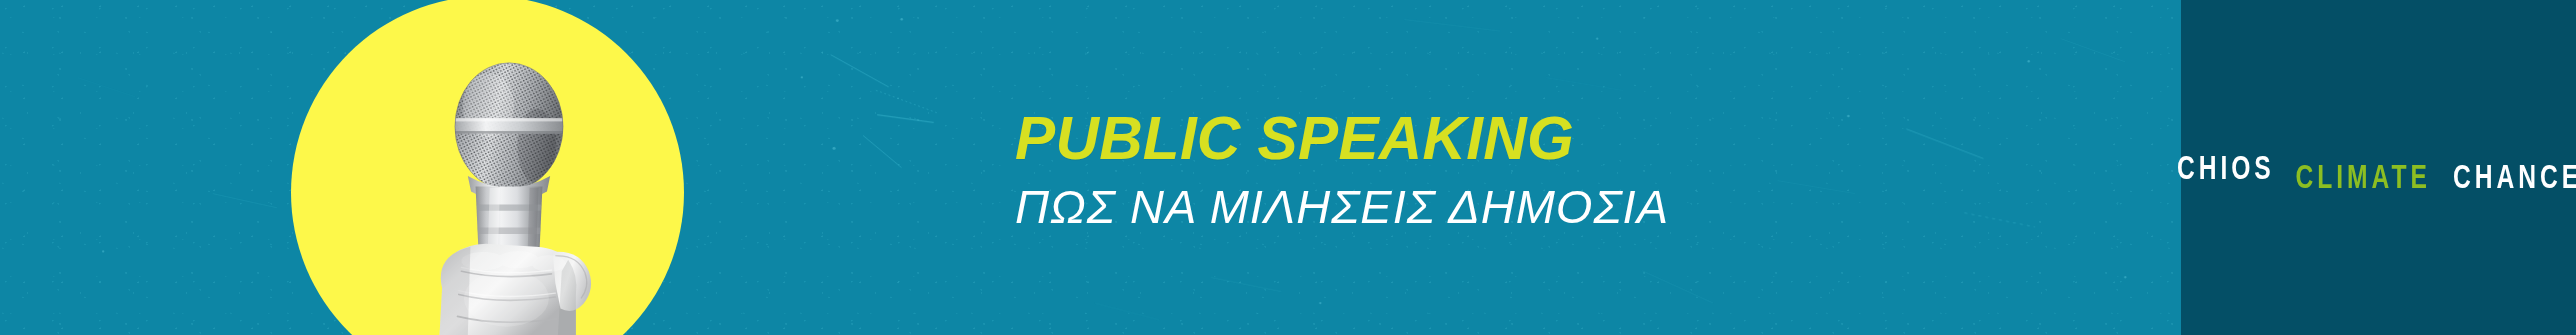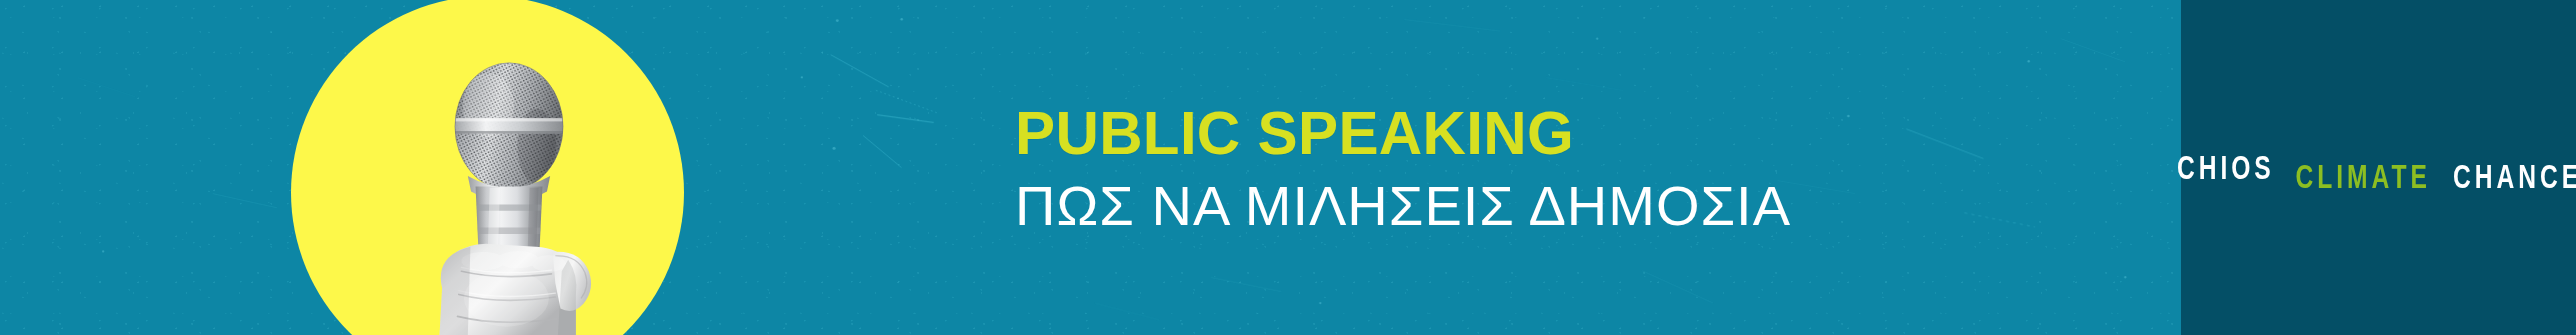--- a/index.html
+++ b/index.html
@@ -76,39 +76,40 @@
 
   
   .copy {
     position: absolute;
     left: 1015px;
     top: 0;
     height: 336px;
     display: flex;
     flex-direction: column;
     justify-content: center;
+    font-style: italic;
   }
   .headline {
     color: #d7e021;
     font-family: "Liberation Sans Narrow", "Liberation Sans", sans-serif;
     font-weight: bold;
     font-size: 62px;
     line-height: 1;
     letter-spacing: 0.3px;
     transform: scaleX(0.97);
     transform-origin: left center;
     white-space: nowrap;
     margin: 0 0 14px 0;
     text-shadow: 0 0.6px 0 rgba(0,0,0,.06);
   }
   .subline {
     color: #ffffff;
     font-family: "Liberation Sans Narrow", "Liberation Sans", sans-serif;
     font-weight: normal;
-    font-size: 56px;
+    font-size: 47px;
     line-height: 1;
     letter-spacing: 1px;
     white-space: nowrap;
     margin: 0;
   }
   .subline + .subline {
     margin-top: 16.7px;
   }
 
   

